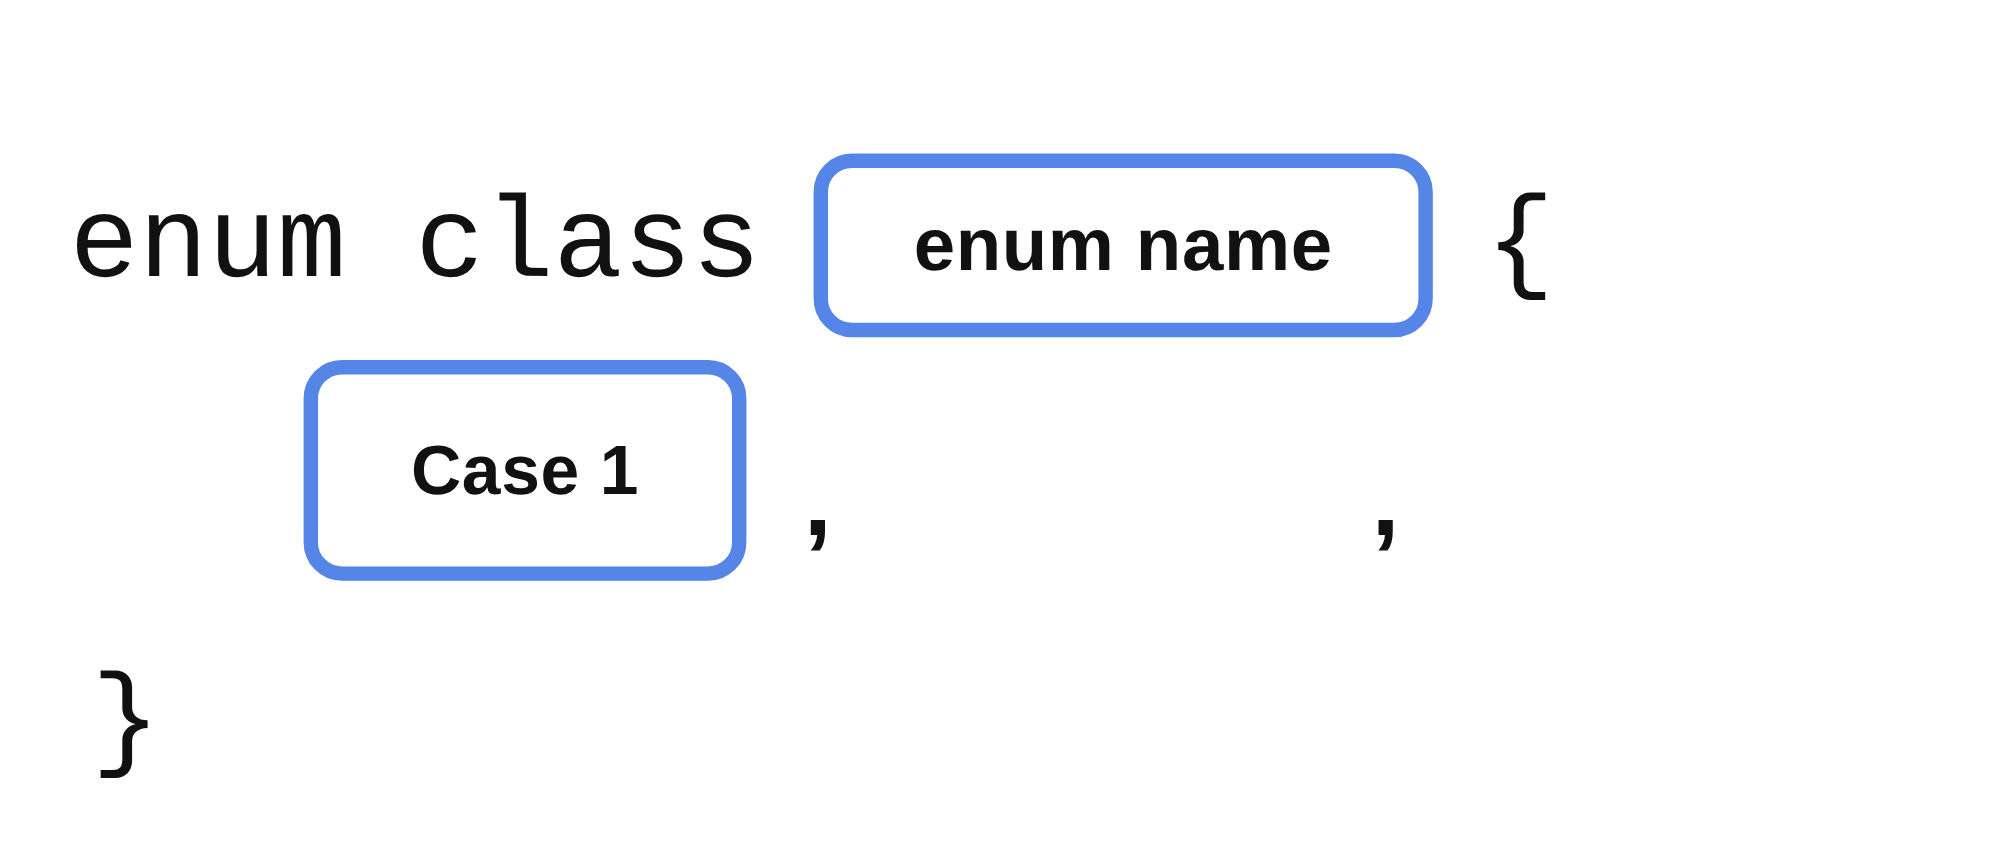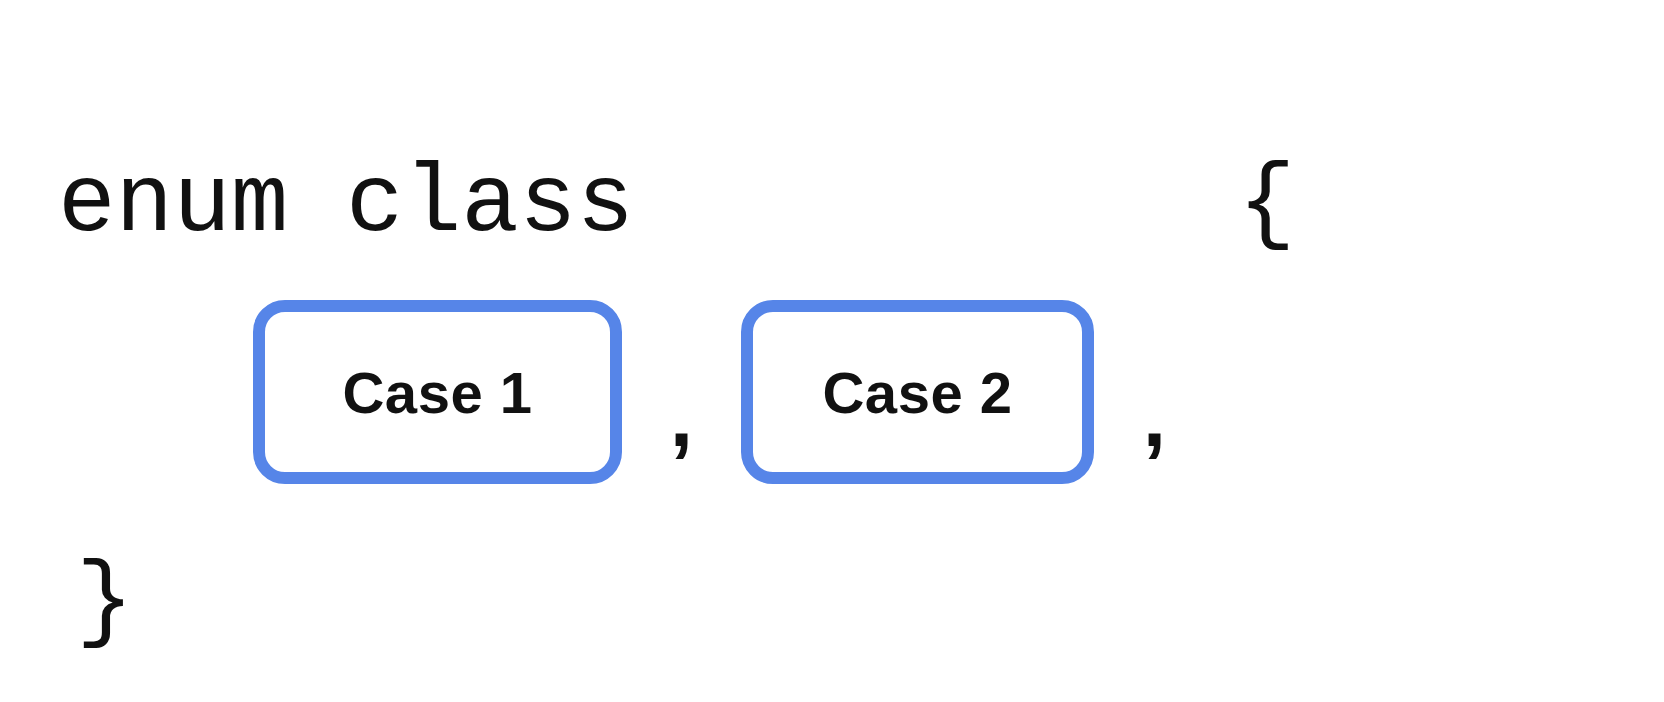--- a/index.html
+++ b/index.html
@@ -58,31 +58,31 @@
   .comma-1 { left: 622px;  width: 119px; }
   .comma-2 { left: 1094px; width: 121px; }
 </style>
 </head>
 <body>
 
 <div class="canvas">
 
   <span class="mono kw">enum class</span>
 
+  <div class="slot-box enum-name-box">
+    <span>enum name</span>
+  </div>
 
   <span class="mono open-brace">{</span>
 
   <div class="slot-box case-box case-1">
     <span>Case 1</span>
   </div>
 
   <span class="comma comma-1">,</span>
 
-  <div class="slot-box case-box case-2">
-    <span>Case 2</span>
-  </div>
 
   <span class="comma comma-2">,</span>
 
 
   <span class="mono close-brace">}</span>
 
 </div>
 
 </body></html>

